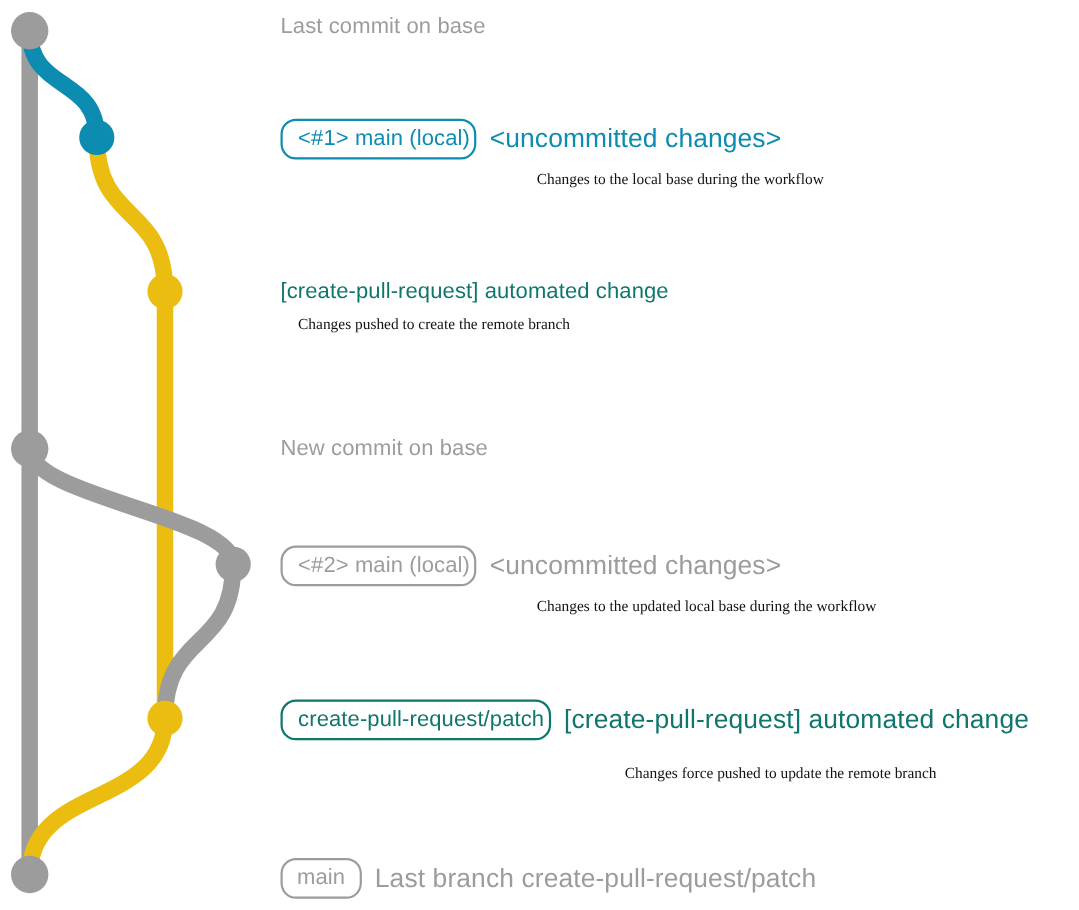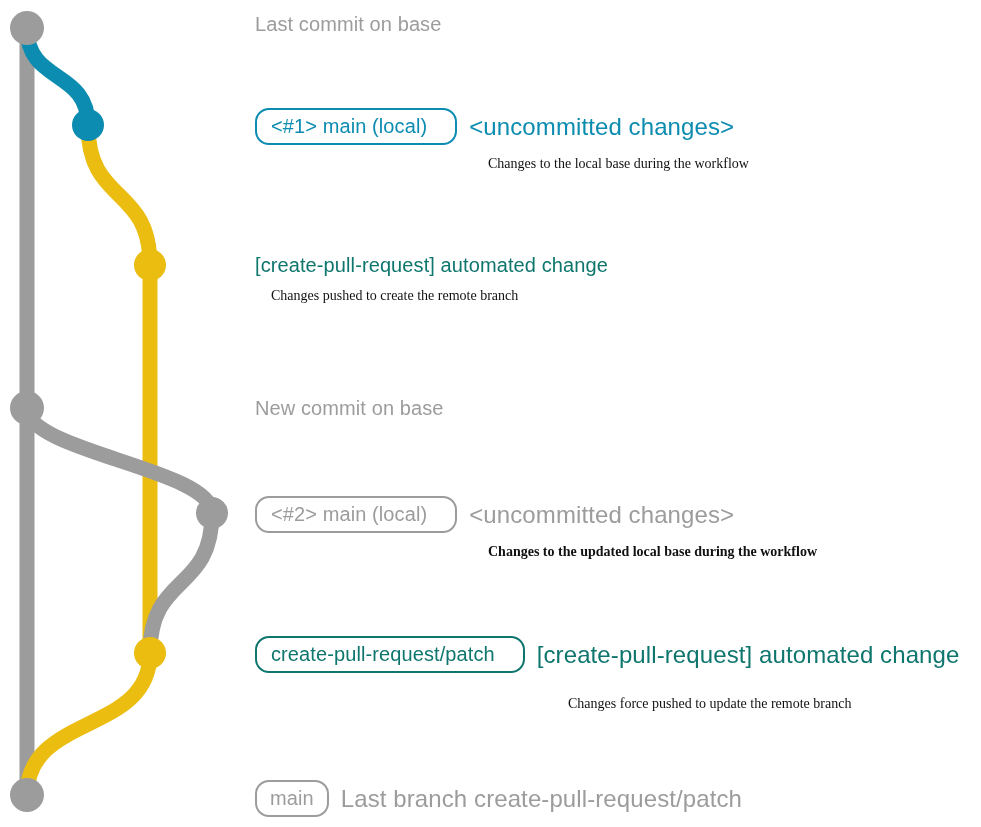--- a/index.html
+++ b/index.html
@@ -42,21 +42,21 @@
   .headrow {
     display: flex;
     align-items: center;
   }
 
   .badge {
     display: inline-block;
     box-sizing: border-box;
     border: 2px solid currentColor;
     border-radius: 14px;
-    padding: 5px 28px 6px 14px;
+    padding: 5px 4px 6px 14px;
     font-size: 20px;
     line-height: 22px;
     font-weight: 400;
     letter-spacing: 0.1px;
     background: #ffffff;
   }
 
   .badge.small {
     padding: 5px 13px 6px 13px;
   }
@@ -141,21 +141,21 @@
     <div class="headrow">
       <span class="plain-subject c-gray">New commit on base</span>
     </div>
   </div>
 
   <div class="annot" style="left:255px; top:496px;">
     <div class="headrow">
       <span class="badge c-gray">&lt;#2&gt; main (local)</span>
       <span class="subject c-gray">&lt;uncommitted changes&gt;</span>
     </div>
-    <div class="body-text" style="margin-left:233px; margin-top:8px;font-weight:bold;">Changes to the updated local base during the workflow</div>
+    <div class="body-text" style="margin-left:233px; margin-top:8px;">Changes to the updated local base during the workflow</div>
   </div>
 
   <div class="annot" style="left:255px; top:636px;">
     <div class="headrow">
       <span class="badge c-yellow">create-pull-request/patch</span>
       <span class="subject c-yellow">[create-pull-request] automated change</span>
     </div>
     <div class="body-text" style="margin-left:313px; margin-top:20px;">Changes force pushed to update the remote branch</div>
   </div>
 

